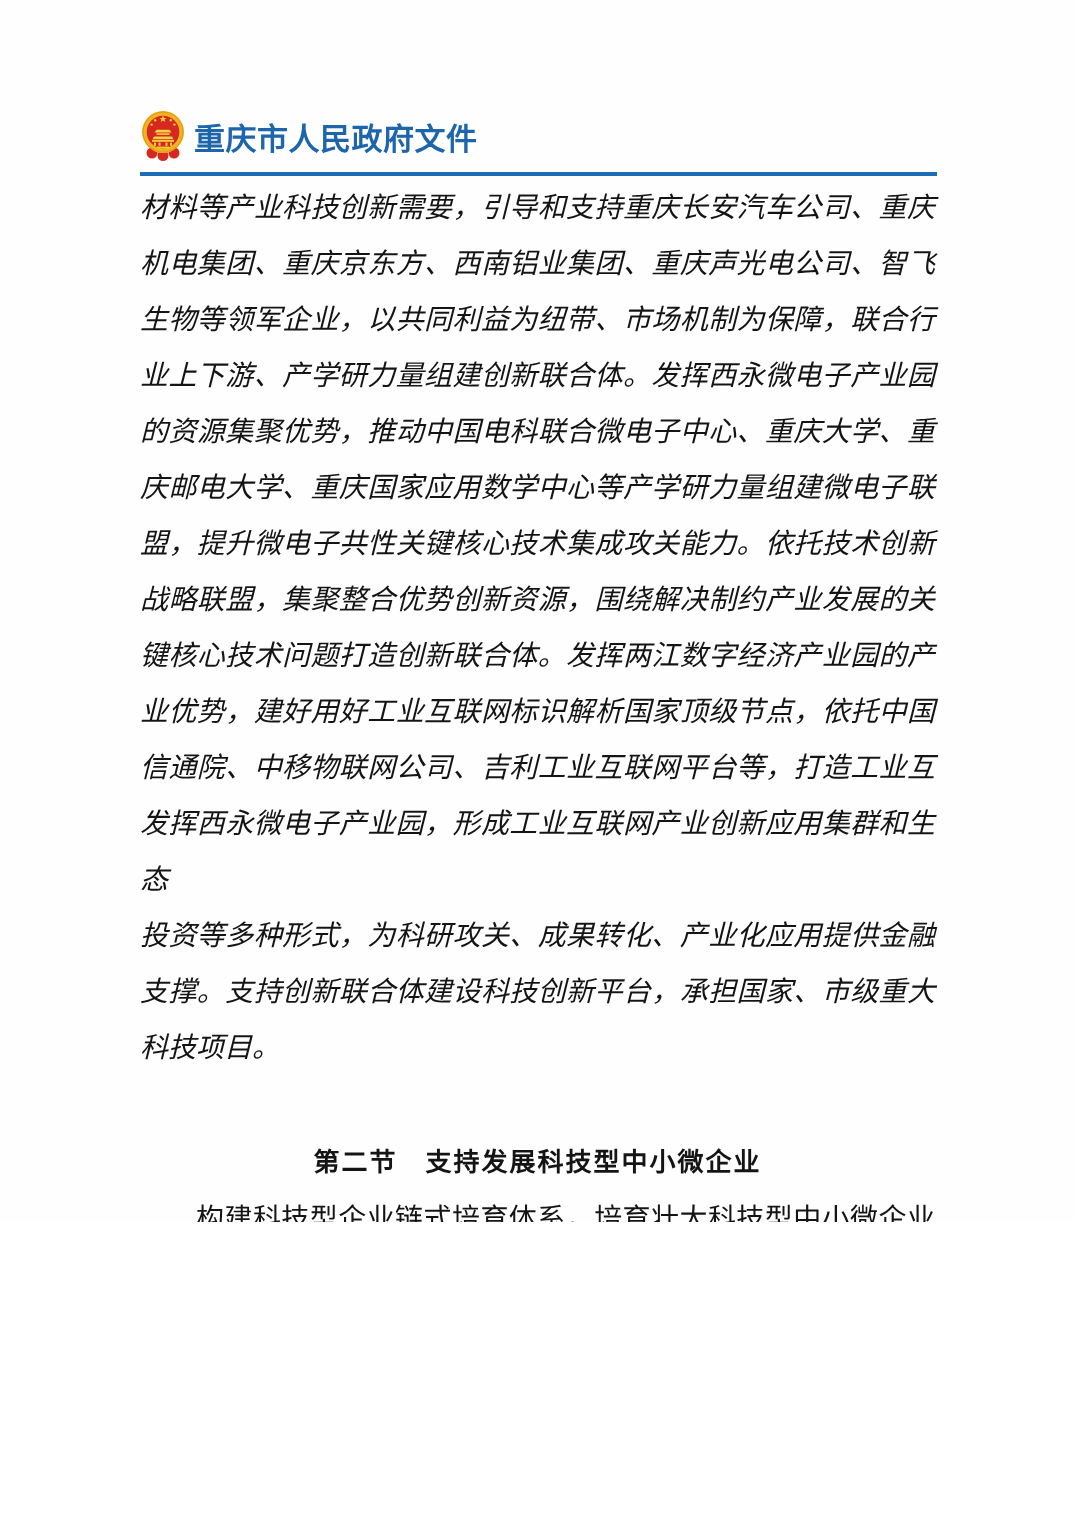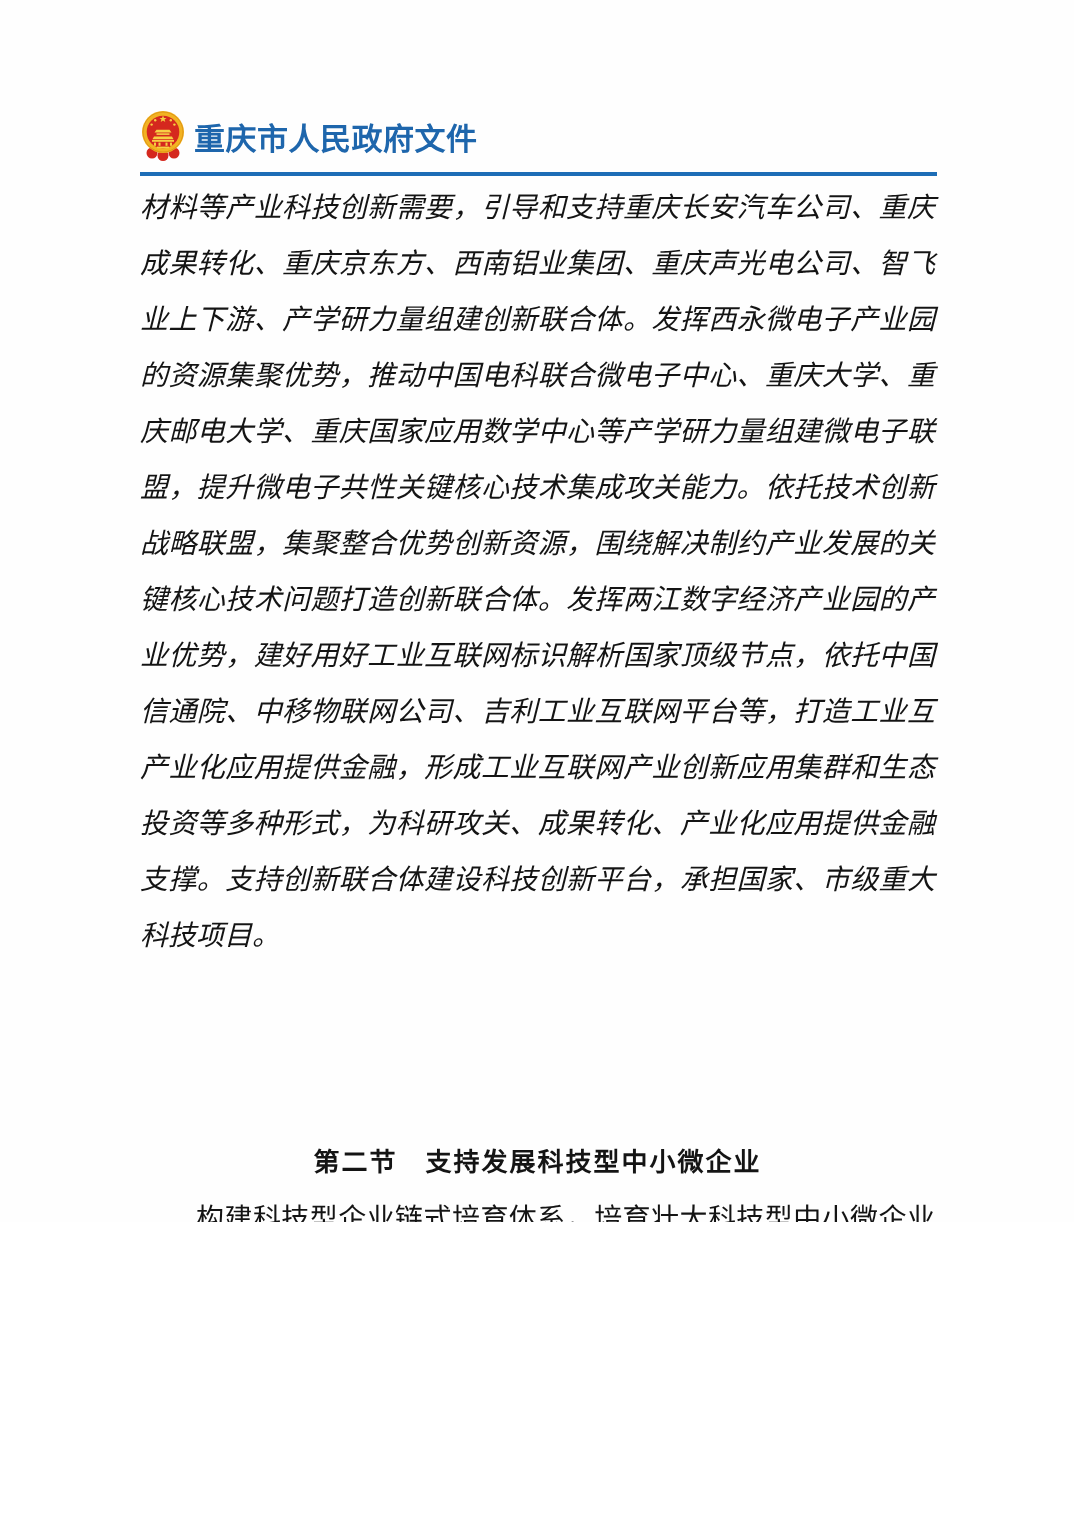--- a/index.html
+++ b/index.html
@@ -144,30 +144,31 @@
 
       <rect x="16" y="36.6" width="12" height="1.6" fill="#f7cf44"></rect>
     </svg>
     <div class="header-title">重庆市人民政府文件</div>
   </div>
 
   <div class="rule rule-top"></div>
 
   <div class="body-text">
       <div class="body-line">材料等产业科技创新需要，引导和支持重庆长安汽车公司、重庆</div>
-      <div class="body-line">成果转化、重庆京东方、西南铝业集团、重庆声光电公司、智飞</div>
+      <div class="body-line">机电集团、重庆京东方、西南铝业集团、重庆声光电公司、智飞</div>
+      <div class="body-line">生物等领军企业，以共同利益为纽带、市场机制为保障，联合行</div>
       <div class="body-line">业上下游、产学研力量组建创新联合体。发挥西永微电子产业园</div>
       <div class="body-line">的资源集聚优势，推动中国电科联合微电子中心、重庆大学、重</div>
       <div class="body-line">庆邮电大学、重庆国家应用数学中心等产学研力量组建微电子联</div>
       <div class="body-line">盟，提升微电子共性关键核心技术集成攻关能力。依托技术创新</div>
       <div class="body-line">战略联盟，集聚整合优势创新资源，围绕解决制约产业发展的关</div>
       <div class="body-line">键核心技术问题打造创新联合体。发挥两江数字经济产业园的产</div>
       <div class="body-line">业优势，建好用好工业互联网标识解析国家顶级节点，依托中国</div>
       <div class="body-line">信通院、中移物联网公司、吉利工业互联网平台等，打造工业互</div>
-      <div class="body-line">产业化应用提供金融，形成工业互联网产业创新应用集群和生态</div>
+      <div class="body-line">发挥西永微电子产业园，形成工业互联网产业创新应用集群和生态</div>
       <div class="body-line">投资等多种形式，为科研攻关、成果转化、产业化应用提供金融</div>
       <div class="body-line">支撑。支持创新联合体建设科技创新平台，承担国家、市级重大</div>
       <div class="body-line">科技项目。</div>
     </div>
 
   <div class="section-heading">第二节　支持发展科技型中小微企业</div>
 
   <div class="para-2">构建科技型企业链式培育体系，培育壮大科技型中小微企业</div>
 
   <div class="page-number">– 67 –</div>

